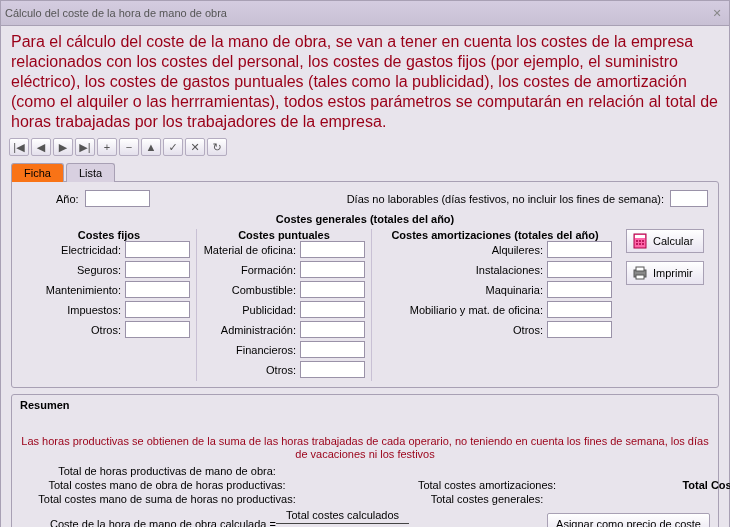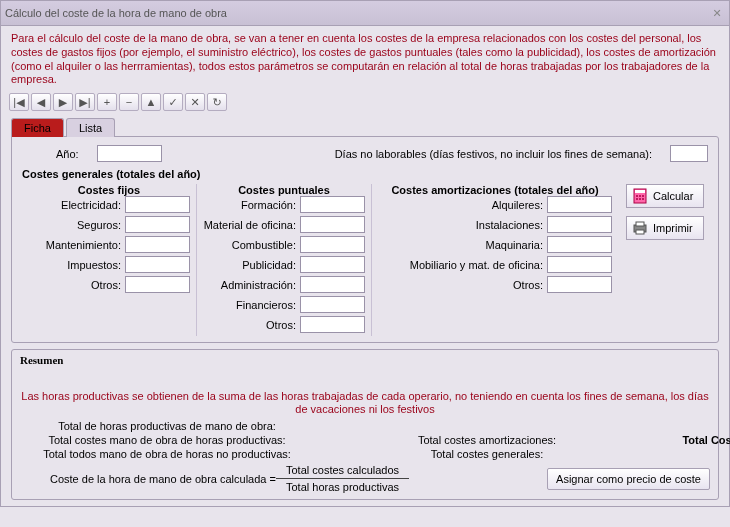--- a/index.html
+++ b/index.html
@@ -1,43 +1,43 @@
 <!DOCTYPE html>
 <html><head>
 <meta charset="utf-8">
 <style>
 * { box-sizing: border-box; margin: 0; padding: 0; font-family: Tahoma, Arial, sans-serif; font-size: 11px; }
 body { background: #e8e4ec; width: 730px; height: 527px; overflow: hidden; }
 .win { border: 1px solid #a8a0b4; background: #e8e4ec; }
 .titlebar { background: linear-gradient(#d4cce0,#c8c0d4); height: 20px; display: flex; align-items: center; padding: 12px 4px; border-bottom: 1px solid #a8a0b4; }
 .titlebar span { color: #555; font-size: 11px; flex: 1; }
 .close-x { width: 16px; height: 14px; display: flex; align-items: center; justify-content: center; color: #888; cursor: pointer; }
-.intro { color: #9a0018; font-size: 11px; padding: 6px 10px 4px; line-height: 1.25; }
+.intro { color: #9a0018; font-size: 16px; padding: 6px 10px 4px; line-height: 1.25; }
 .toolbar { display: flex; gap: 2px; padding: 2px 8px; }
 .tbtn { width: 20px; height: 18px; background: linear-gradient(#fff,#e4e0ec); border: 1px solid #b4acc0; border-radius: 2px; display: flex; align-items: center; justify-content: center; color: #555; cursor: pointer; }
 .tabs { display: flex; margin: 4px 10px 0; }
 .tab { padding: 3px 12px; border: 1px solid #a8a0b4; border-bottom: none; background: #d8d0e0; cursor: pointer; position: relative; top: 1px; margin-right: 2px; border-radius: 3px 3px 0 0; }
-.tab.active { background: #b91c1c; z-index: 2; }
+.tab.active { background: #f97316; z-index: 2; }
 .panel { margin: 0 10px 6px; border: 1px solid #a8a0b4; padding: 8px 10px 6px; border-radius: 0 3px 3px 3px; }
-.row-top { display: flex; align-items: center; gap: 18px; margin-bottom: 6px; }
+.row-top { display: flex; align-items: center; gap: 6px; margin-bottom: 6px; }
 .row-top .spacer { flex: 1; text-align: center; }
 input.txt { border: 1px solid #9a92a8; background: #fff; height: 17px; padding: 0 2px; }
 .w40 { width: 38px; } .w65 { width: 65px; }
-.section-title { font-weight: bold; margin: 2px 0 4px; }
+.section-title { font-weight: bold; margin: 2px 0 4px; text-align: center; }
 .cols { display: flex; gap: 0; }
 .col { flex: 1; padding: 0 6px; }
 .col+.col { border-left: 1px solid #c8c0d4; }
 .right-col { width: 90px; padding-left: 8px; }
 .sub-title { font-weight: bold; text-align: center; }
 .fld { display: flex; align-items: center; justify-content: flex-end; gap: 4px; margin-bottom: 3px; }
 .fld label { text-align: right; }
 .action-btn { width: 78px; height: 24px; background: linear-gradient(#fff,#e8e4f0); border: 1px solid #a8a0b4; border-radius: 0; display: flex; align-items: center; gap: 4px; padding: 0 4px; cursor: pointer; margin-bottom: 8px; }
 .ico { width: 18px; height: 18px; display: flex; align-items: center; justify-content: center; }
 .resumen { border: 1px solid #a8a0b4; margin: 6px 10px; padding: 4px 8px 6px; border-radius: 3px; }
-.resumen-title { font-weight: bold; margin-bottom: 2px; font-family: Liberation Serif, serif; }
+.resumen-title { font-weight: bold; margin-bottom: 2px; }
 .resumen-note { color: #9a0018; text-align: center; margin-bottom: 4px; line-height: 1.2; margin-top: 24px; }
 .res-grid { display: grid; grid-template-columns: 300px 80px 180px 80px 110px; row-gap: 2px; align-items: center; }
 .res-grid .lbl { text-align: center; padding-right: 6px; }
 .total-costes { font-weight: bold; text-align: center; grid-row: span 3; }
 .formula-row { display: flex; align-items: center; margin-top: 4px; gap: 0; }
 .formula-label { padding-left: 30px; }
 .frac { display: inline-block; text-align: center; }
 .frac .top { border-bottom: 1px solid #444; padding: 0 10px 2px; }
 .frac .bot { padding: 2px 10px 0; }
 .assign-btn { margin-left: auto; padding: 4px 8px; background: linear-gradient(#fff,#e8e4f0); border: 1px solid #a8a0b4; border-radius: 2px; cursor: pointer; }
@@ -103,25 +103,25 @@
           </div>
         <div class="fld">
             <label>Otros:</label>
             <input class="txt w65" value="" style="">
           </div>
       </div>
 
       <div class="col" style="flex:0.9">
         <div class="sub-title">Costes puntuales</div>
         <div class="fld">
+            <label>Material de oficina:</label>
+            <input class="txt w65" value="" style="">
+          </div>
+        <div class="fld">
             <label>Formación:</label>
-            <input class="txt w65" value="" style="">
-          </div>
-        <div class="fld">
-            <label>Material de oficina:</label>
             <input class="txt w65" value="" style="">
           </div>
         <div class="fld">
             <label>Combustible:</label>
             <input class="txt w65" value="" style="">
           </div>
         <div class="fld">
             <label>Publicidad:</label>
             <input class="txt w65" value="" style="">
           </div>
@@ -199,21 +199,21 @@
     <div class="res-grid">
       <div class="lbl">Total de horas productivas de mano de obra:</div>
         <div></div>
         <div></div>
         <div></div>
       <div class="total-costes">Total Costes</div>
       <div class="lbl">Total costes mano de obra de horas productivas:</div>
         <div></div>
       <div class="lbl">Total costes amortizaciones:</div>
         <div></div>
-      <div class="lbl">Total todos mano de obra de horas no productivas:</div>
+      <div class="lbl">Total costes mano de suma de horas no productivas:</div>
         <div></div>
       <div class="lbl">Total costes generales:</div>
         <div></div>
     </div>
     <div class="formula-row">
       <span class="formula-label">Coste de la hora de mano de obra calculada  =</span>
       <span class="frac">
         <div class="top">Total costes calculados</div>
         <div class="bot">Total horas productivas</div>
       </span>

